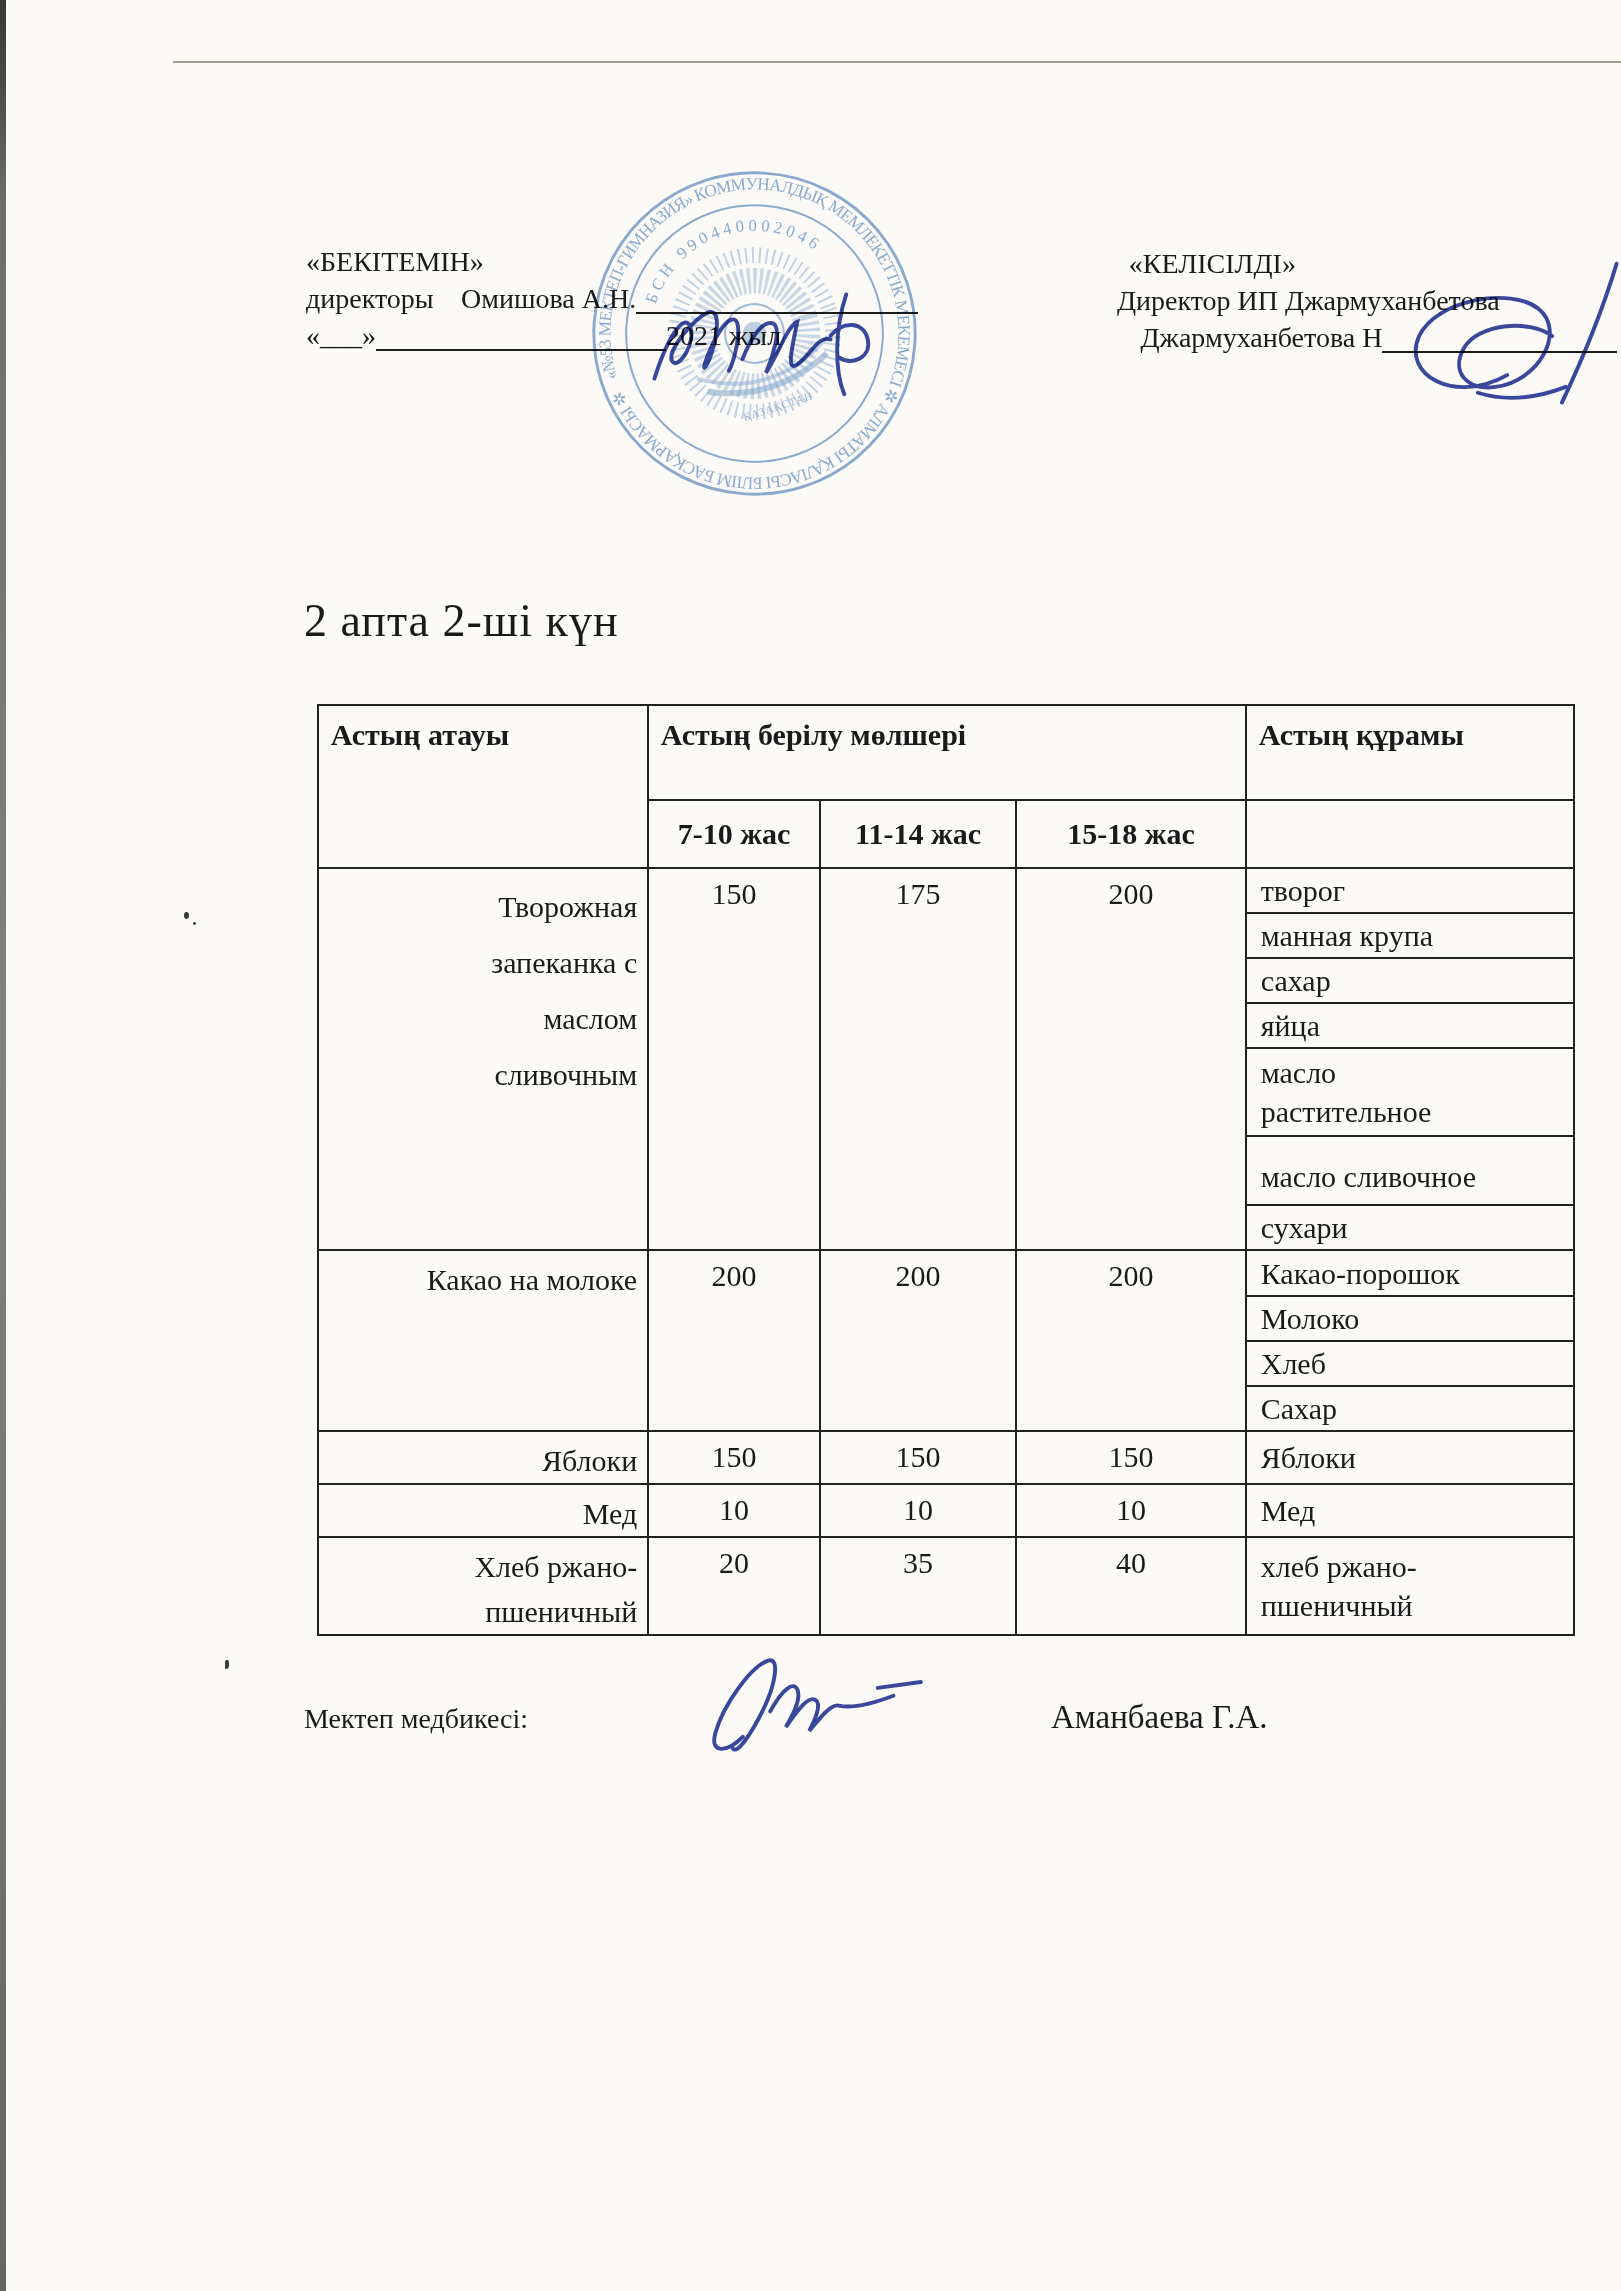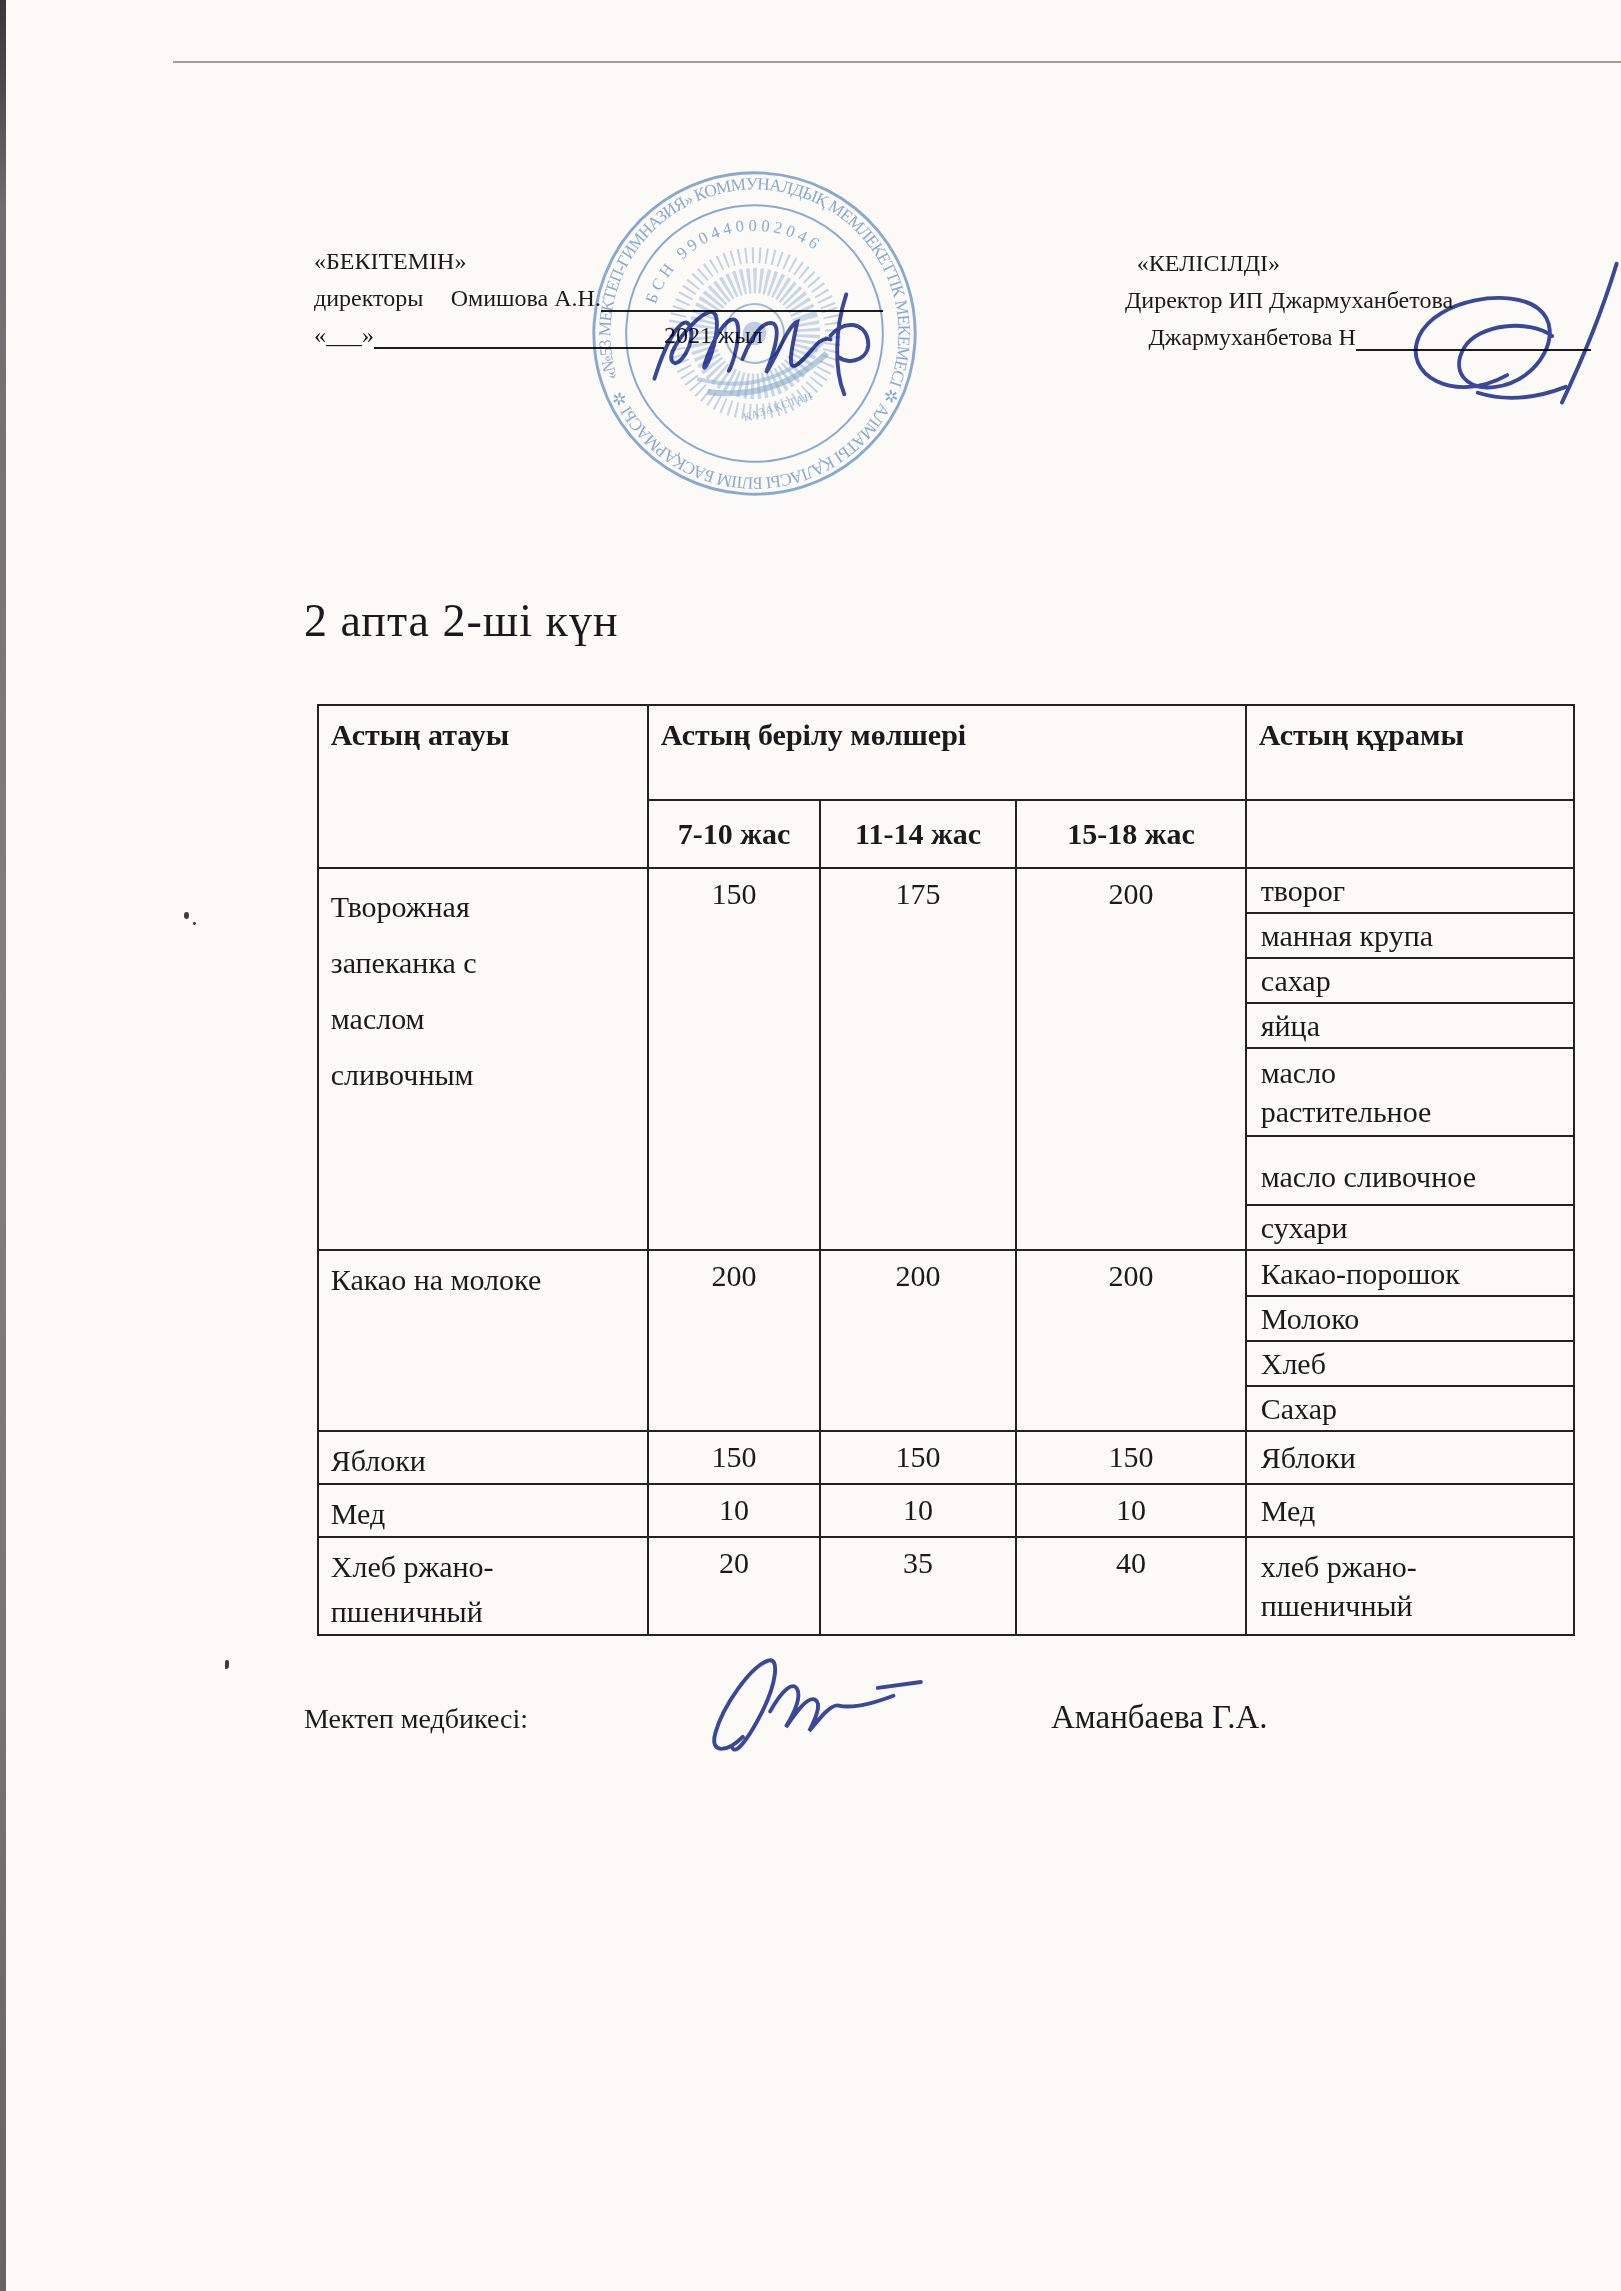--- a/index.html
+++ b/index.html
@@ -16,21 +16,21 @@
     position:absolute;left:0;top:0;width:5.9px;height:2292px;
     background:linear-gradient(180deg,#161616 0%,#2e2e2e 4%,#555 9%,#6b6b68 45%,#5c5c59 75%,#4a4a48 100%);
     opacity:.85;
   }
   .top-line{
     position:absolute;left:173px;top:61px;width:1449px;height:2px;
     background:#8f8f82;opacity:.85;
   }
   .speck{position:absolute;background:#3c3c3c;border-radius:50%;}
   
-  .hdr{position:absolute;font-size:24px;line-height:37px;white-space:nowrap;margin-left:8px;}
+  .hdr{position:absolute;font-size:28px;line-height:37px;white-space:nowrap;}
   .hdr-left{left:306px;top:243px;}
   .hdr-right{left:1117px;top:245px;}
   .hdr .indent1{padding-left:11.8px;}
   .hdr .indent2{padding-left:23.5px;}
   .name-gap{display:inline-block;width:27.4px;}
   .ul{display:inline-block;height:0;border-bottom:2.5px solid #1c1c1c;vertical-align:-5.9px;}
   
   .stamp{
     position:absolute;left:586px;top:165px;width:337px;height:337px;
     mix-blend-mode:multiply;opacity:.88;
@@ -49,21 +49,21 @@
   table.menu th,table.menu td{
     border:2.5px solid #222220;
     font-size:30px;
     overflow:hidden;
   }
   table.menu{border:2.9px solid #1d1d1b;}
   thead tr.hr1{height:95px;}
   thead tr.hr2{height:68px;}
   thead th{font-weight:bold;text-align:left;vertical-align:top;padding:11.8px 7.8px 0 11.8px;}
   th.h-age{text-align:center;vertical-align:middle;padding:0 3.9px;}
-  td.dish{vertical-align:top;padding:5.9px 9.8px 0 11.8px;white-space:pre-line;line-height:45px;}
+  td.dish{vertical-align:top;padding:5.9px 9.8px 0 11.8px;white-space:pre-line;line-height:45px;text-align:right;}
   td.dish.tall-lines{line-height:56px;padding-top:9.8px;}
   td.amt{vertical-align:top;text-align:center;padding-top:7.8px;}
   td.ing{vertical-align:middle;padding:2px 7.8px 2px 13.7px;white-space:pre-line;line-height:39px;}
   td.ing.bottom{vertical-align:bottom;padding-bottom:7.8px;}
   
   .footer-label{position:absolute;left:304px;top:1703px;font-size:28px;}
   .footer-name{position:absolute;left:1051px;top:1699px;font-size:33px;}
 </style>
 </head>
 <body>

